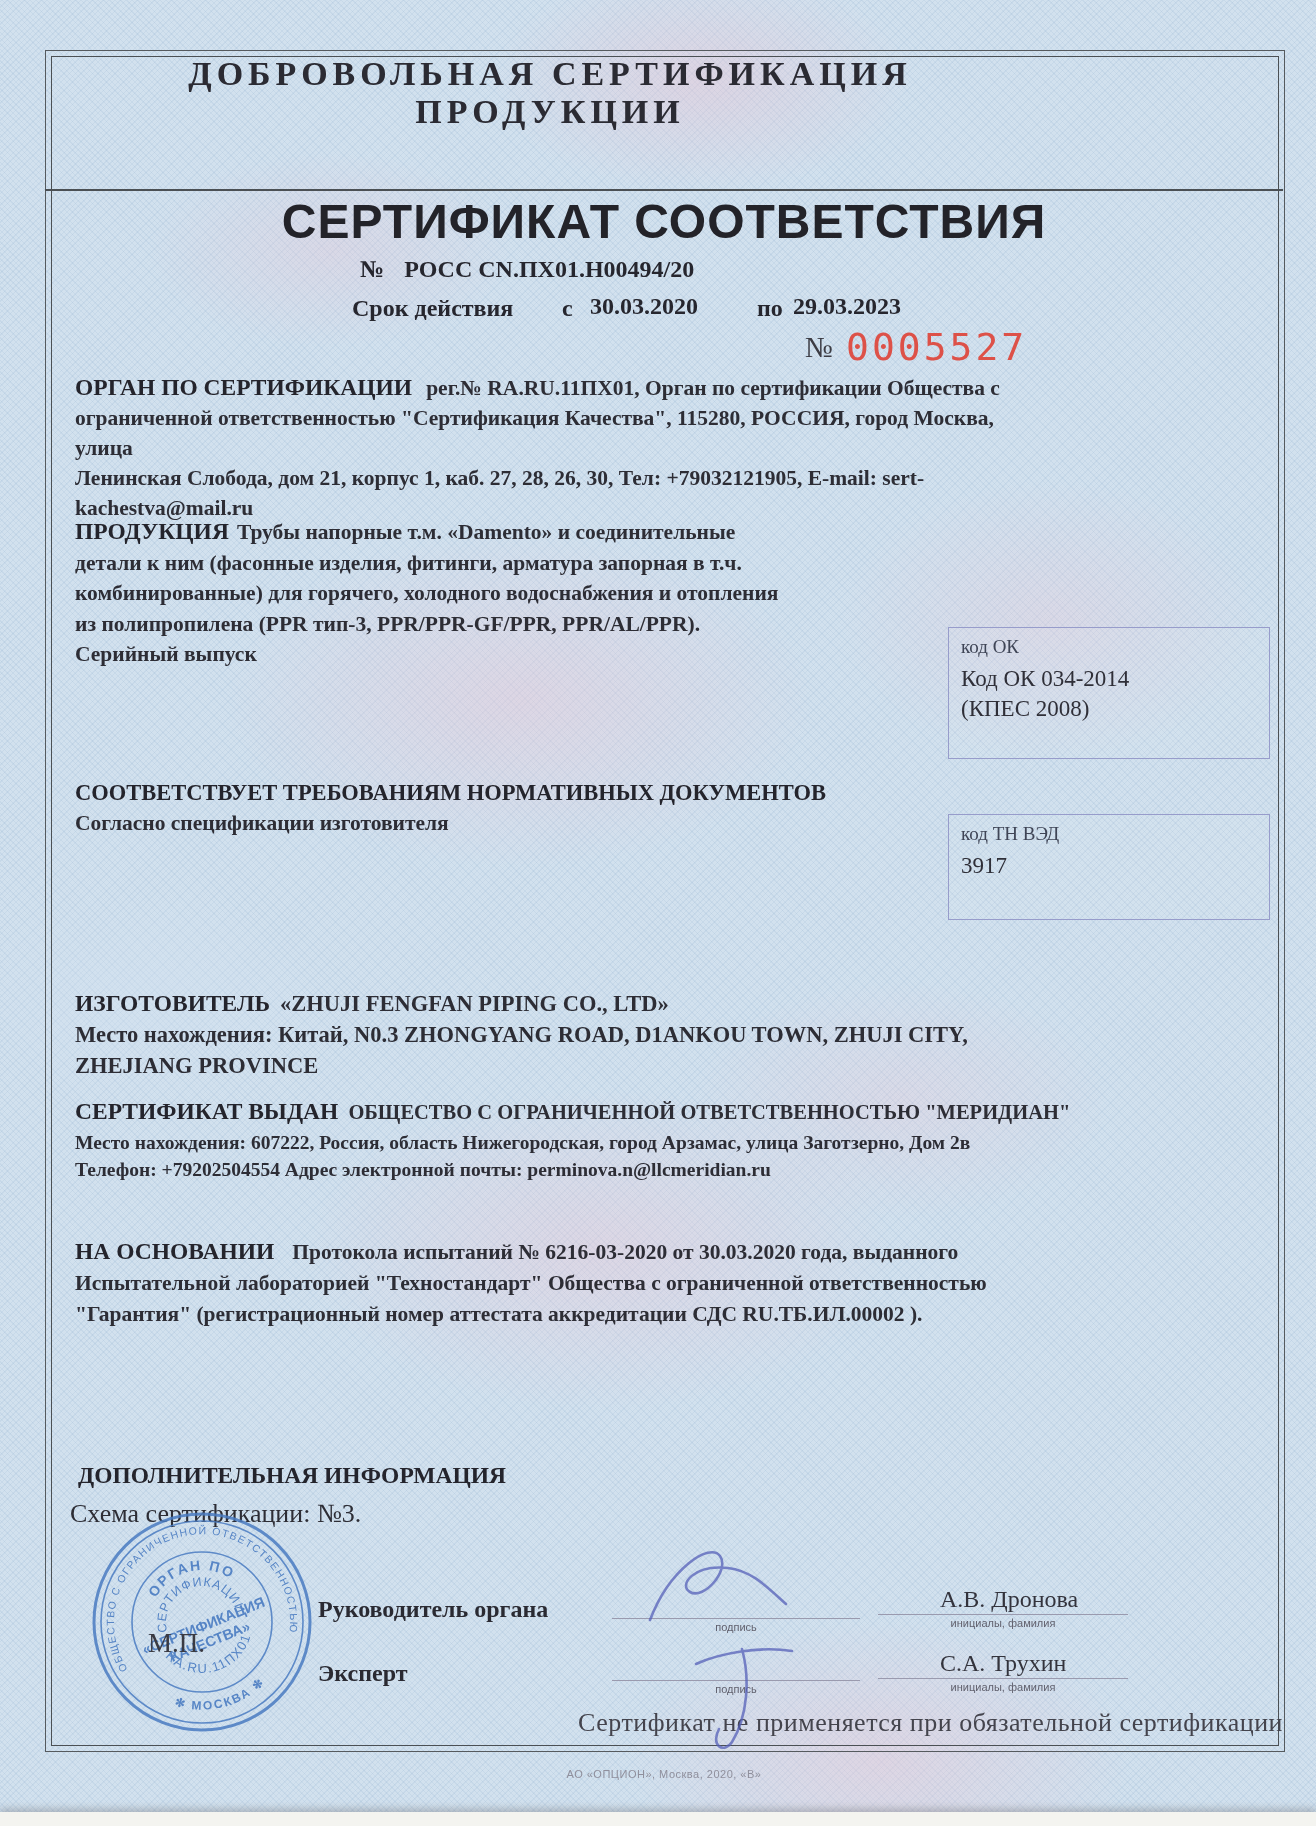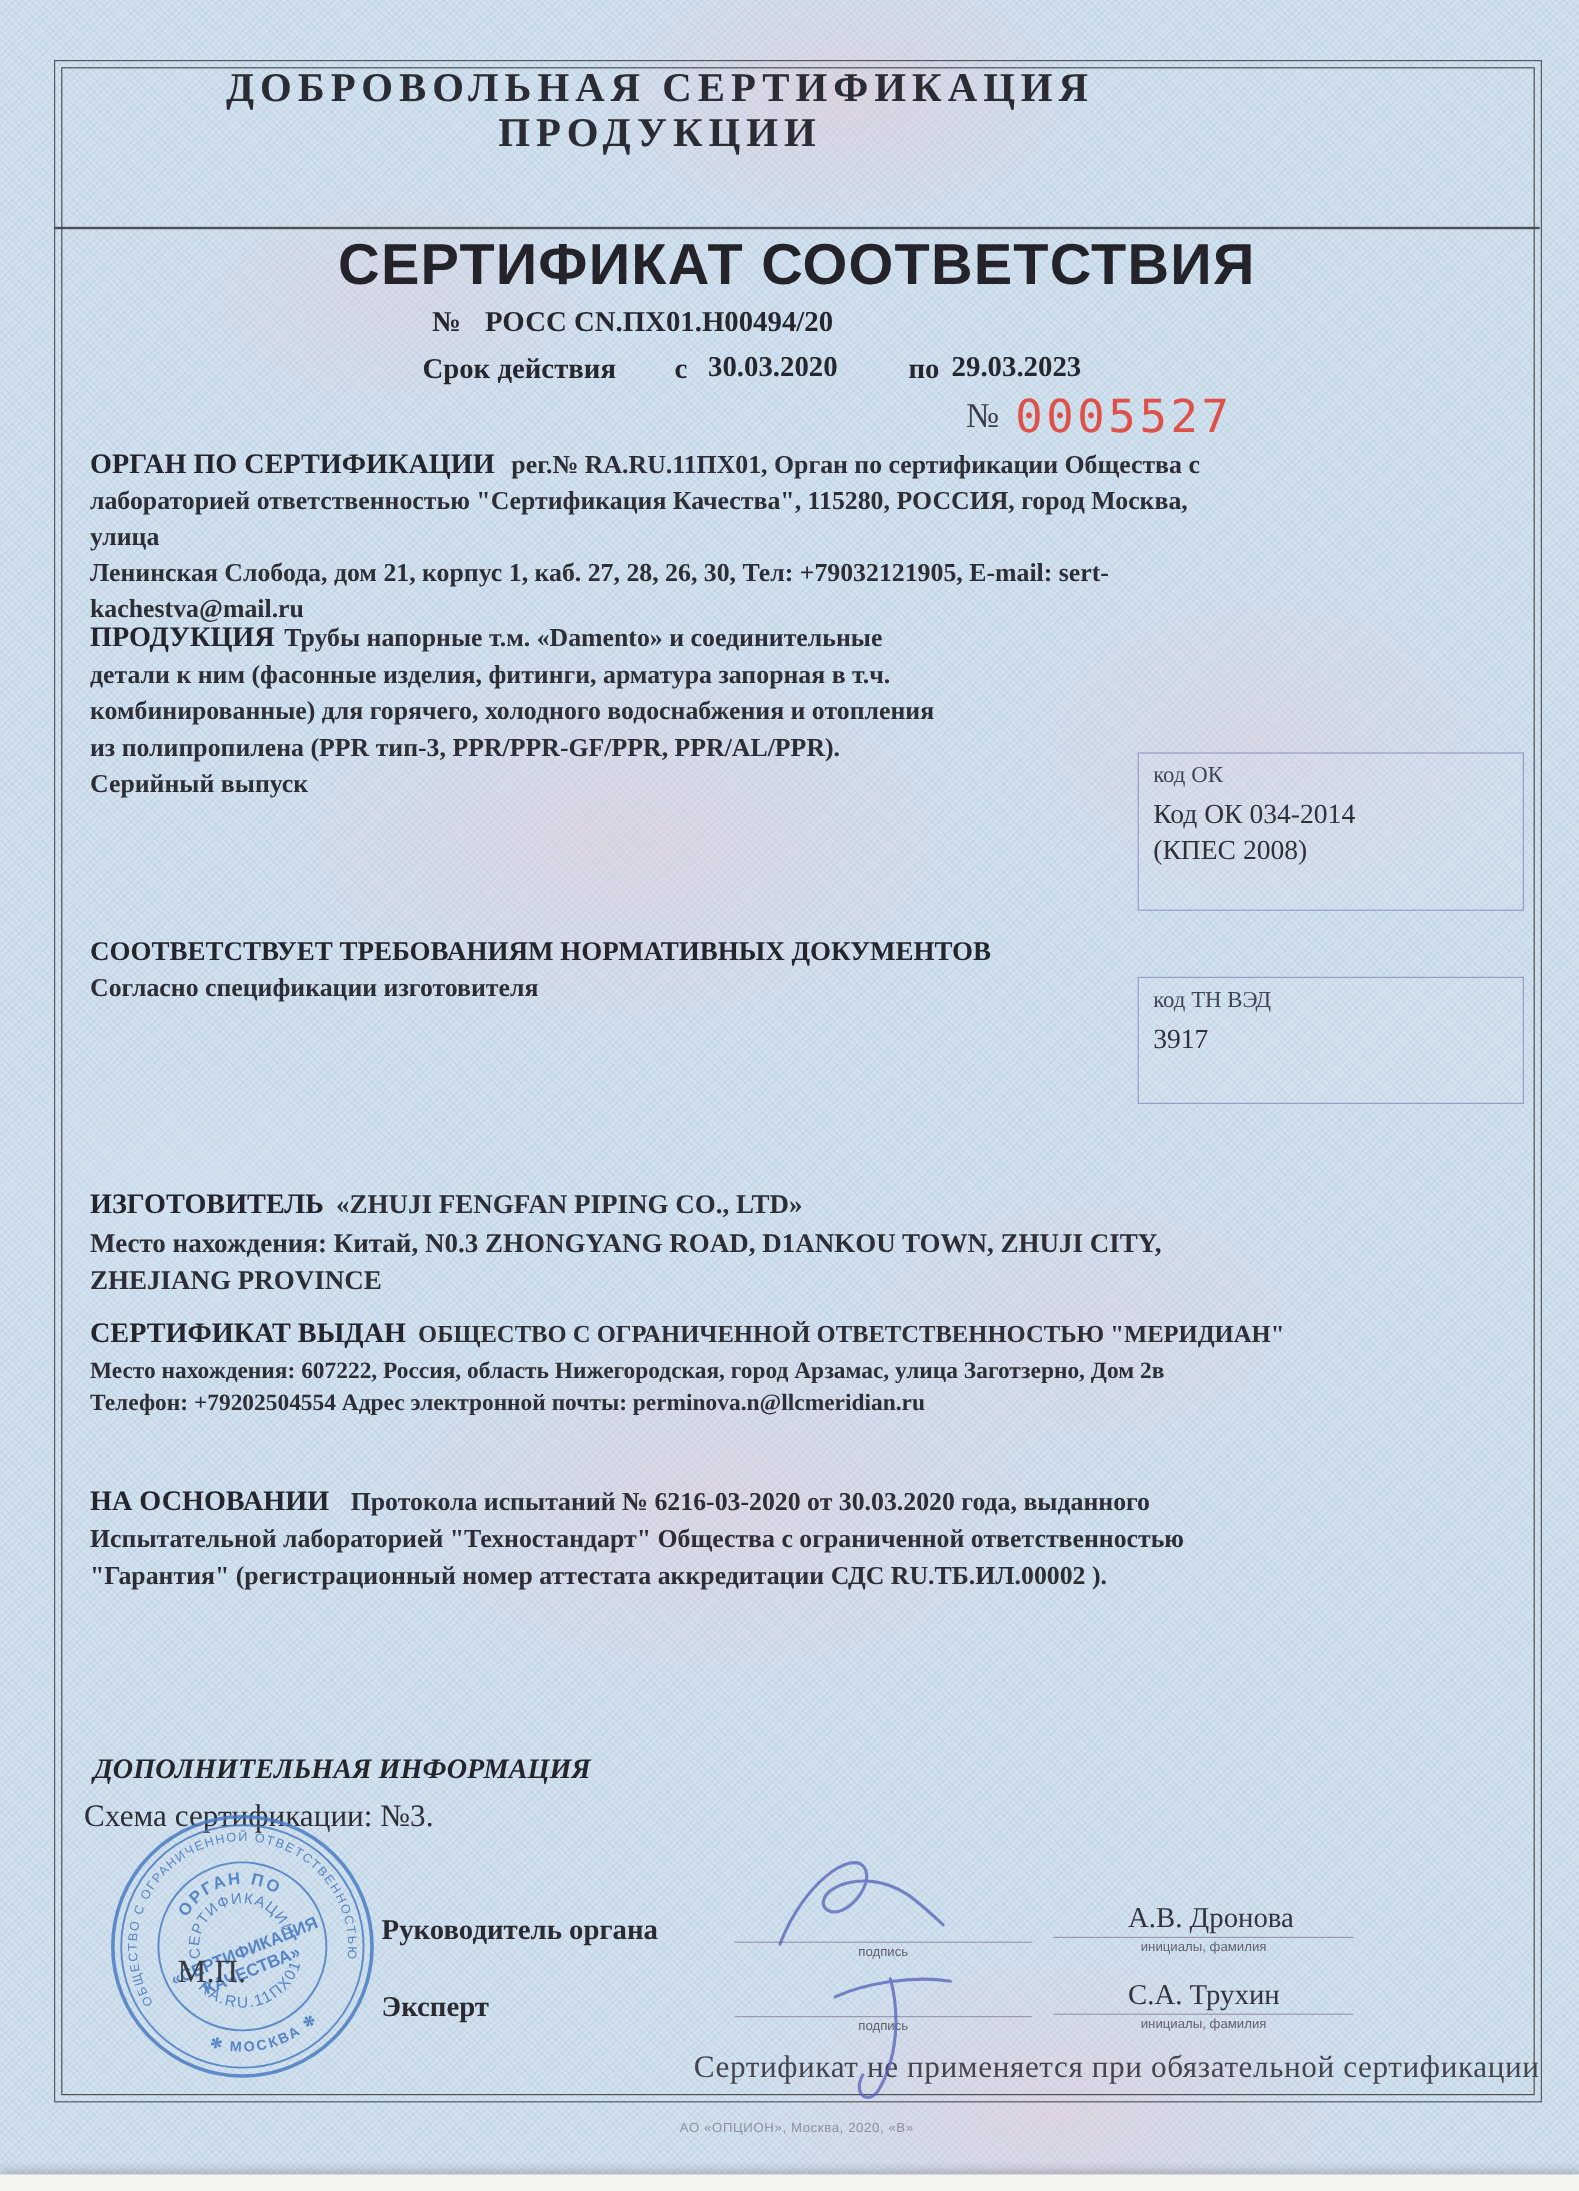--- a/index.html
+++ b/index.html
@@ -77,21 +77,21 @@
     <span style="left:590px;top:293px;">30.03.2020</span>
     <span style="left:757px;top:295px;">по</span>
     <span style="left:793px;top:293px;">29.03.2023</span>
   </div>
 
   <div class="abs serial-no">№</div>
   <div class="abs serial-digits">0005527</div>
 
   <div class="abs para" style="left:75px;top:372px;width:960px;">
     <div><b>ОРГАН ПО СЕРТИФИКАЦИИ</b><span class="gap"></span><span>рег.№ RA.RU.11ПХ01, Орган по сертификации Общества с</span></div>
-    <div>лабораторией ответственностью "Сертификация Качества", 115280, РОССИЯ, город Москва, улица</div>
+    <div>ограниченной ответственностью "Сертификация Качества", 115280, РОССИЯ, город Москва, улица</div>
     <div>Ленинская Слобода, дом 21, корпус 1, каб. 27, 28, 26, 30, Тел: +79032121905, E-mail: sert-</div>
     <div>kachestva@mail.ru</div>
   </div>
 
   <div class="abs para" style="left:75px;top:516px;width:740px;line-height:30.5px;">
     <div><b>ПРОДУКЦИЯ</b><span class="gap" style="margin-right:8px;"></span><span>Трубы напорные т.м. «Damento» и соединительные</span></div>
     <div>детали к ним (фасонные изделия, фитинги, арматура запорная в т.ч.</div>
     <div>комбинированные) для горячего, холодного водоснабжения и отопления</div>
     <div>из полипропилена (PPR тип-3, PPR/PPR-GF/PPR, PPR/AL/PPR).</div>
     <div>Серийный выпуск</div>
@@ -126,21 +126,21 @@
     <div>Место нахождения: 607222, Россия, область Нижегородская, город Арзамас, улица Заготзерно, Дом 2в</div>
     <div>Телефон: +79202504554 Адрес электронной почты: perminova.n@llcmeridian.ru</div>
   </div>
 
   <div class="abs para" style="left:75px;top:1236px;width:1010px;line-height:31px;">
     <div><b>НА ОСНОВАНИИ</b><span class="gap" style="margin-right:18px;"></span><span>Протокола испытаний № 6216-03-2020 от 30.03.2020 года, выданного</span></div>
     <div>Испытательной лабораторией "Техностандарт" Общества с ограниченной ответственностью</div>
     <div>"Гарантия" (регистрационный номер аттестата аккредитации СДС RU.ТБ.ИЛ.00002 ).</div>
   </div>
 
-  <div class="abs" style="left:78px;top:1462px;font-style:italic;">
+  <div class="abs" style="left:78px;top:1462px;">
     <b style="font-size:23.5px;color:#24242c;">ДОПОЛНИТЕЛЬНАЯ ИНФОРМАЦИЯ</b>
   </div>
   <div class="abs" style="left:70px;top:1499px;font-size:26px;">Схема сертификации: №3.</div>
 
   <svg class="abs stamp-svg" style="left:87px;top:1507px;" width="230" height="230" viewBox="0 0 230 230">
     <g fill="none" stroke="#4a7cc2" opacity="0.85">
       <circle cx="115" cy="115" r="108" stroke-width="3"></circle>
       <circle cx="115" cy="115" r="101" stroke-width="1.6"></circle>
       <circle cx="115" cy="115" r="70" stroke-width="1.6"></circle>
     </g>

